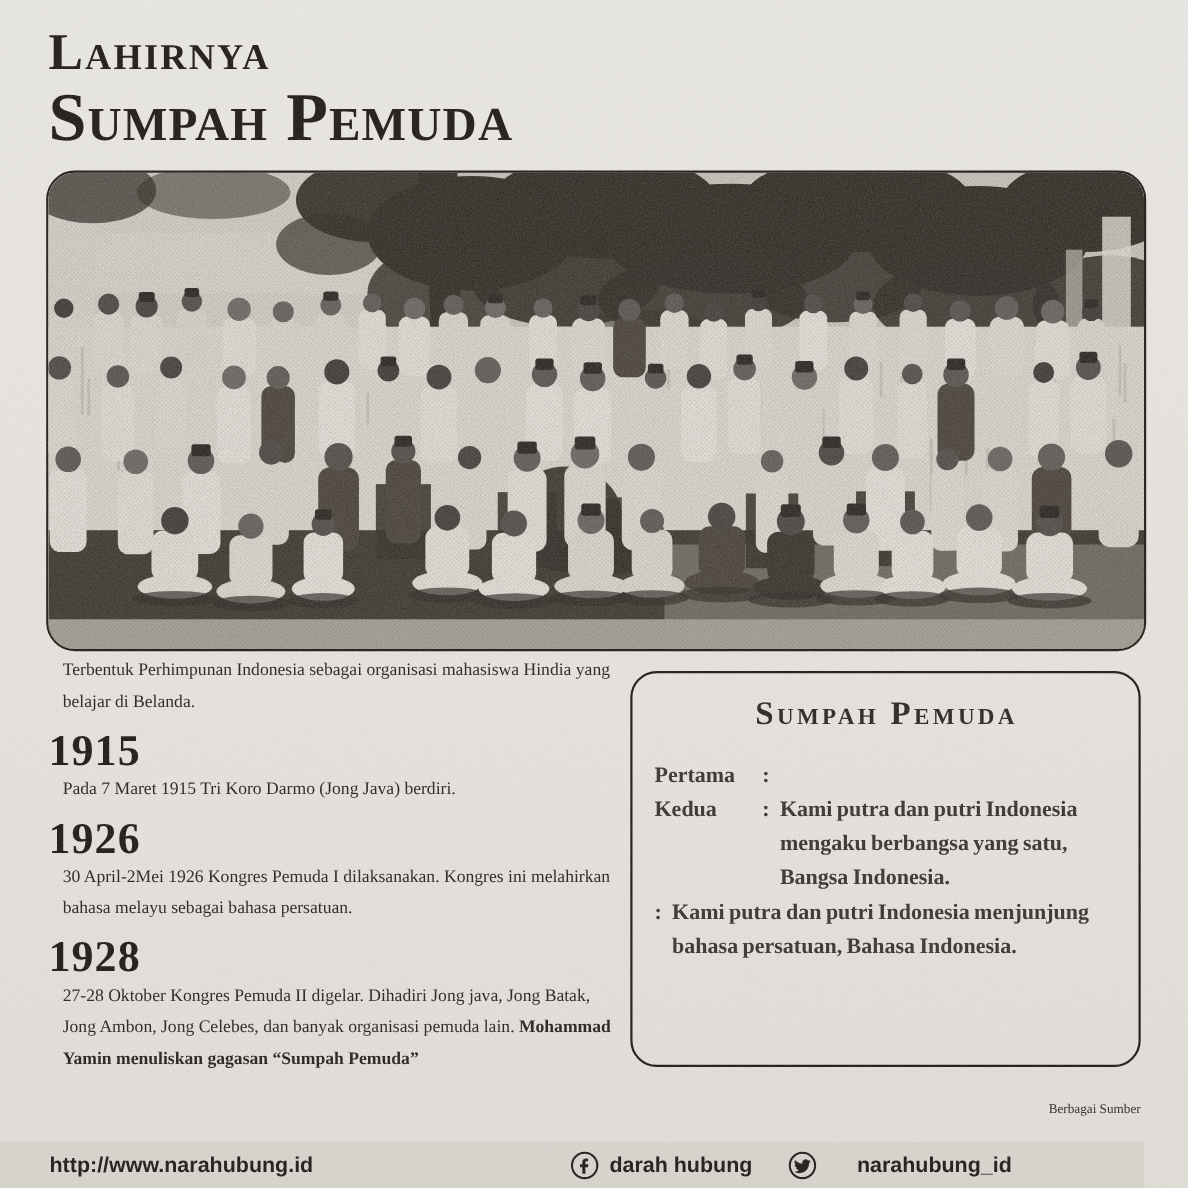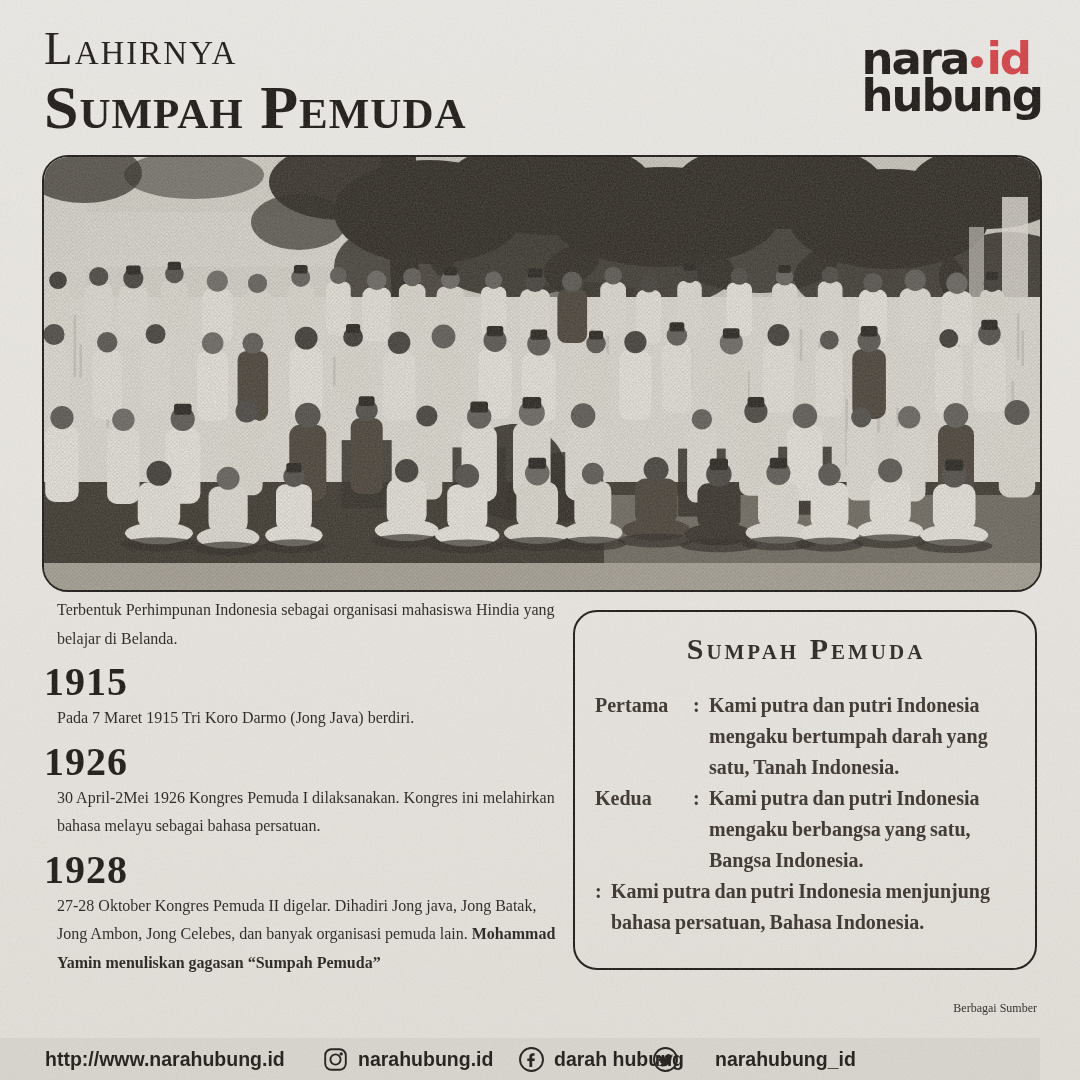--- a/index.html
+++ b/index.html
@@ -3,21 +3,21 @@
 <meta charset="utf-8">
 <style>
   html,body{margin:0;padding:0;}
   body{width:1080px;height:1080px;overflow:hidden;background:#e9e6e1;}
   .page{position:relative;width:1080px;height:1080px;
         background:linear-gradient(180deg,#ebe9e5 0%,#e8e5e0 55%,#e2dfd9 100%);
         font-family:"Liberation Serif",serif;color:#191513;}
 
   
   .title{position:absolute;left:44px;top:22px;}
-  .title-l1{font-size:47px;font-weight:normal;font-variant:small-caps;letter-spacing:2px;line-height:52px;color:#15110e;}
+  .title-l1{font-size:47px;font-weight:bold;font-variant:small-caps;letter-spacing:2px;line-height:52px;color:#15110e;}
   .title-l2{font-size:62px;font-weight:bold;font-variant:small-caps;letter-spacing:1px;line-height:66px;color:#15110e;}
 
   .logo{position:absolute;top:40px;right:38px;text-align:left;
         font-family:"DejaVu Sans",sans-serif;font-weight:bold;letter-spacing:-2px;color:#15110e;}
   .logo-line{font-size:45px;line-height:37px;display:flex;align-items:baseline;}
   .logo-dot{width:12px;height:12px;border-radius:50%;background:#d23b40;align-self:center;margin:6px 3px 0 3px;}
   .logo-red{color:#d23b40;}
 
   
   .photo{position:absolute;left:42px;top:155px;width:996px;height:433px;border-radius:26px;
@@ -38,45 +38,35 @@
   .pledge-label{width:98px;flex:none;}
   .pledge-colon{width:16px;flex:none;}
   .pledge-text{flex:1;}
 
   .source{position:absolute;right:43px;top:1001px;font-size:12px;color:#24201c;}
 
   
   .footer{position:absolute;left:0;bottom:0;width:1040px;height:42px;background:rgba(40,34,28,0.05);
           font-family:"Liberation Sans",sans-serif;font-weight:bold;font-size:19.5px;color:#14110e;}
   .f-item{position:absolute;top:0;height:42px;display:flex;align-items:center;gap:9px;white-space:nowrap;}
-  .f-web{left:45px;} .f-ig{left:322px;} .f-fb{left:518px;} .f-tw{left:652px;gap:36px;} .f-yt{left:858px;}
+  .f-web{left:45px;} .f-ig{left:322px;} .f-fb{left:518px;} .f-tw{left:716px;gap:36px;} .f-yt{left:858px;}
   .f-item svg{display:block;}
 
   .texture{position:absolute;left:0;top:0;width:1080px;height:1080px;pointer-events:none;z-index:60;}
 </style>
 </head>
 <body>
 
 <div class="page">
 
   <div class="title">
     <div class="title-l1">Lahirnya</div>
     <div class="title-l2">Sumpah Pemuda</div>
   </div>
 
-  <div class="logo">
-    <div class="logo-line">
-      <span>nara</span>
-      <span class="logo-dot"></span>
-      <span class="logo-red">id</span>
-    </div>
-    <div class="logo-line">
-      <span>hubung</span>
-    </div>
-  </div>
 
   <div class="photo">
     <svg width="996" height="433" viewBox="0 0 996 433">
       <defs>
         <pattern id="dots" width="4" height="4" patternUnits="userSpaceOnUse">
           <circle cx="1" cy="1" r="0.85" fill="#141109"></circle>
           <circle cx="3" cy="3" r="0.85" fill="#141109"></circle>
         </pattern>
         <filter id="pgrain" x="0" y="0" width="100%" height="100%">
           <feTurbulence type="fractalNoise" baseFrequency="0.7" numOctaves="2" stitchTiles="stitch"></feTurbulence>
@@ -381,48 +371,39 @@
       <div class="tl-year">1928</div>
       <p class="tl-text"><span>27-28 Oktober Kongres Pemuda II digelar. Dihadiri Jong java, Jong Batak, Jong Ambon, Jong Celebes, dan banyak organisasi pemuda lain. </span><b>Mohammad Yamin menuliskan gagasan “Sumpah Pemuda”</b></p>
     </div>
   </div>
 
   <div class="pledge">
     <div class="pledge-title">Sumpah Pemuda</div>
     <div class="pledge-item">
       <span class="pledge-label">Pertama</span>
       <span class="pledge-colon">:</span>
-      <span class="pledge-text">Kami putra dan putri Indonesia mengaku bertumpah darah yang satu, Tanah Indonesia.</span>
     </div>
     <div class="pledge-item">
       <span class="pledge-label">Kedua</span>
       <span class="pledge-colon">:</span>
       <span class="pledge-text">Kami putra dan putri Indonesia mengaku berbangsa yang satu, Bangsa Indonesia.</span>
     </div>
     <div class="pledge-item">
       <span class="pledge-colon">:</span>
       <span class="pledge-text">Kami putra dan putri Indonesia menjunjung bahasa persatuan, Bahasa Indonesia.</span>
     </div>
   </div>
 
   <div class="source">Berbagai Sumber</div>
 
   <div class="footer">
     <div class="f-item f-web">
       <span>http://www.narahubung.id</span>
     </div>
 
-    <div class="f-item f-ig">
-      <svg width="27" height="27" viewBox="0 0 27 27">
-        <rect x="3.2" y="3.2" width="20.6" height="20.6" rx="6.2" fill="none" stroke="#15120f" stroke-width="1.9"></rect>
-        <circle cx="13.5" cy="13.5" r="5.1" fill="none" stroke="#15120f" stroke-width="1.9"></circle>
-        <circle cx="19.2" cy="7.9" r="1.7" fill="#15120f"></circle>
-      </svg>
-      <span>narahubung.id</span>
-    </div>
 
     <div class="f-item f-fb">
       <svg width="27" height="27" viewBox="0 0 27 27">
         <circle cx="13.5" cy="13.5" r="11.5" fill="none" stroke="#15120f" stroke-width="1.9"></circle>
         <path d="M16.6 7.2h-2c-2 0-3.2 1.3-3.2 3.3v2H9.3v2.6h2.1v6h2.8v-6h2.3l.4-2.6h-2.7v-1.7c0-.8.4-1.1 1.1-1.1h1.3z" fill="#15120f"></path>
       </svg>
       <span>darah hubung</span>
     </div>
 
     <div class="f-item f-tw">

